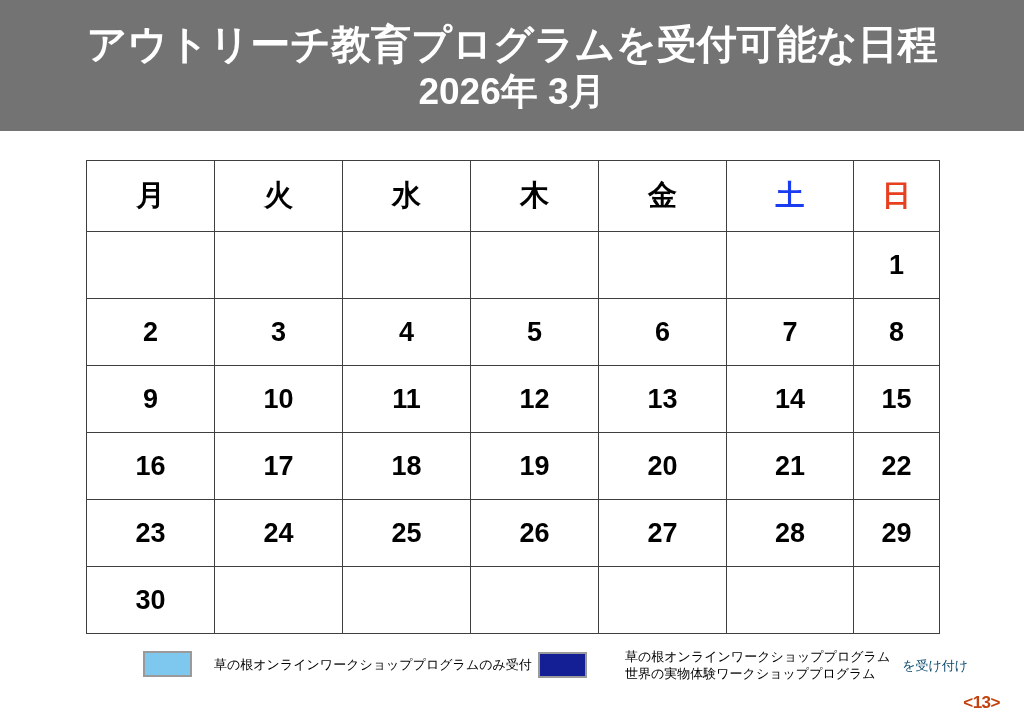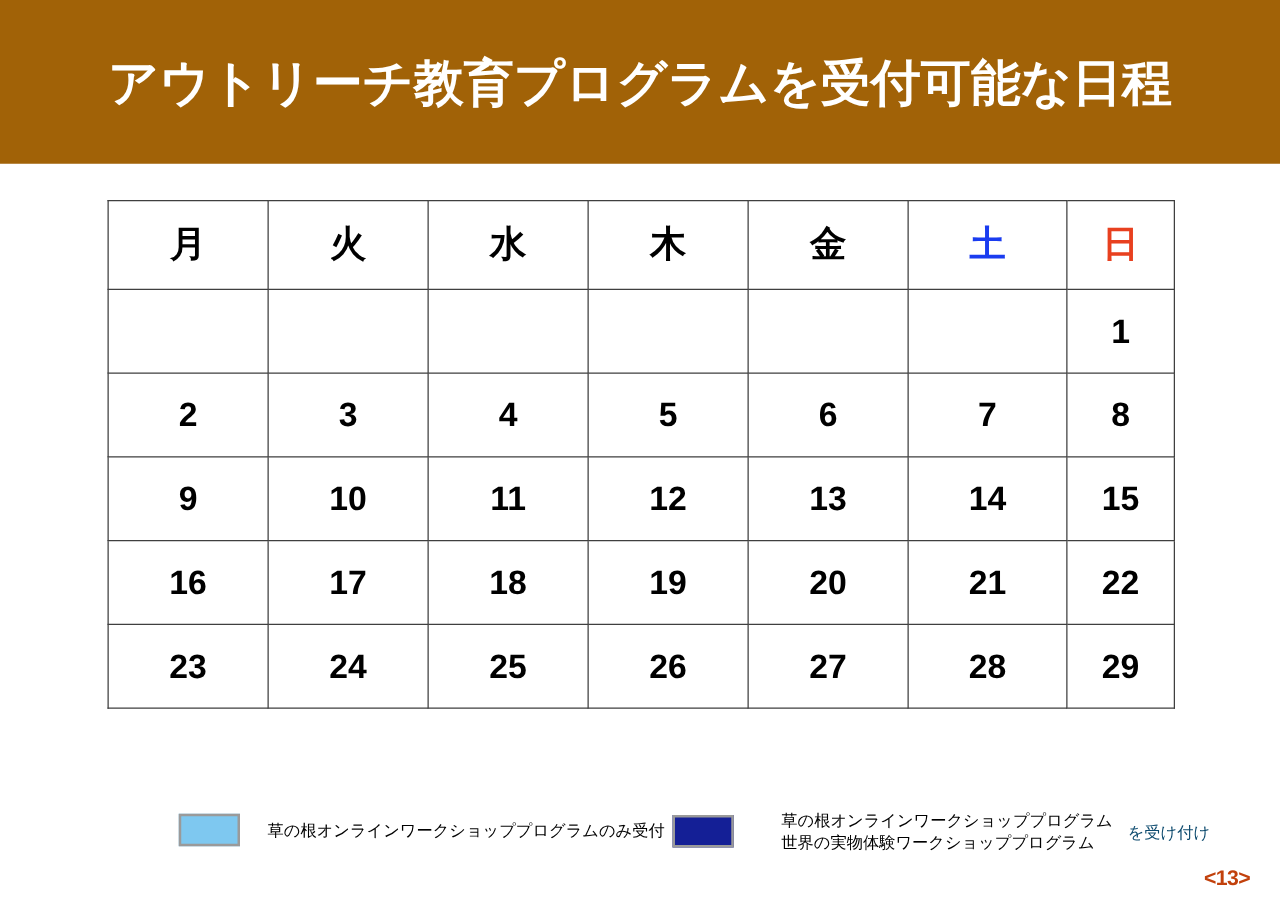--- a/index.html
+++ b/index.html
@@ -13,21 +13,21 @@
     background: #ffffff;
     font-family: "Liberation Sans", "DejaVu Sans", sans-serif;
     overflow: hidden;
     position: relative;
   }
 
   
   .banner {
     width: 1024px;
     height: 131px;
-    background: #a16207;
+    background: #737373;
     display: flex;
     flex-direction: column;
     align-items: center;
     justify-content: center;
     box-sizing: border-box;
     padding-top: 2px;
   }
   .banner-line {
     color: #ffffff;
     font-weight: bold;
@@ -153,20 +153,21 @@
     color: #c2410c;
     letter-spacing: -0.5px;
     margin-top: 12px;
   }
 </style>
 </head>
 <body>
 
 <div class="banner">
   <div class="banner-line">アウトリーチ教育プログラムを受付可能な日程</div>
+  <div class="banner-line sub">2026年 3月</div>
 </div>
 
 <div class="cal-wrap">
   <table class="calendar">
     <colgroup>
       <col class="c-mon">
         <col class="c-tue">
         <col class="c-wed">
         <col class="c-thu">
       <col class="c-fri">
@@ -229,20 +230,29 @@
       <tr>
         <td class="st-navy">23</td>
         <td class="st-navy">24</td>
         <td class="st-gray">25</td>
         <td class="st-navy">26</td>
         <td class="st-navy">27</td>
         <td class="st-navy">28</td>
         <td class="st-light">29</td>
       </tr>
 
+      <tr>
+        <td class="st-navy">30</td>
+        <td class="st-blank"></td>
+        <td class="st-blank"></td>
+        <td class="st-blank"></td>
+        <td class="st-blank"></td>
+        <td class="st-blank"></td>
+        <td class="st-blank"></td>
+      </tr>
     </tbody>
   </table>
 </div>
 
 <div class="legend">
 
   <div class="legend-item li-1">
     <span class="swatch sw-lightblue"></span>
     <span class="legend-text">草の根オンラインワークショッププログラムのみ受付</span>
   </div>

